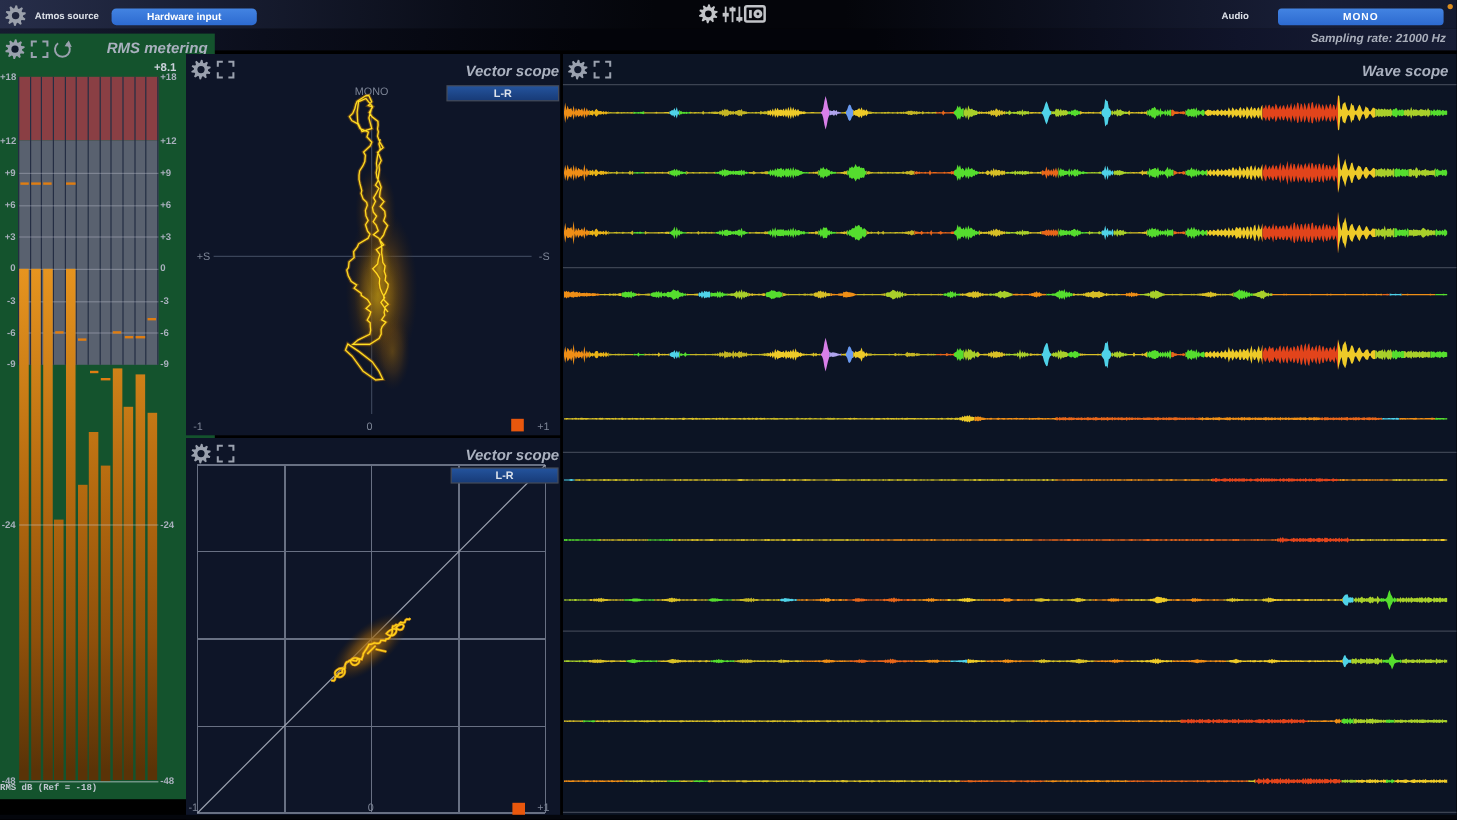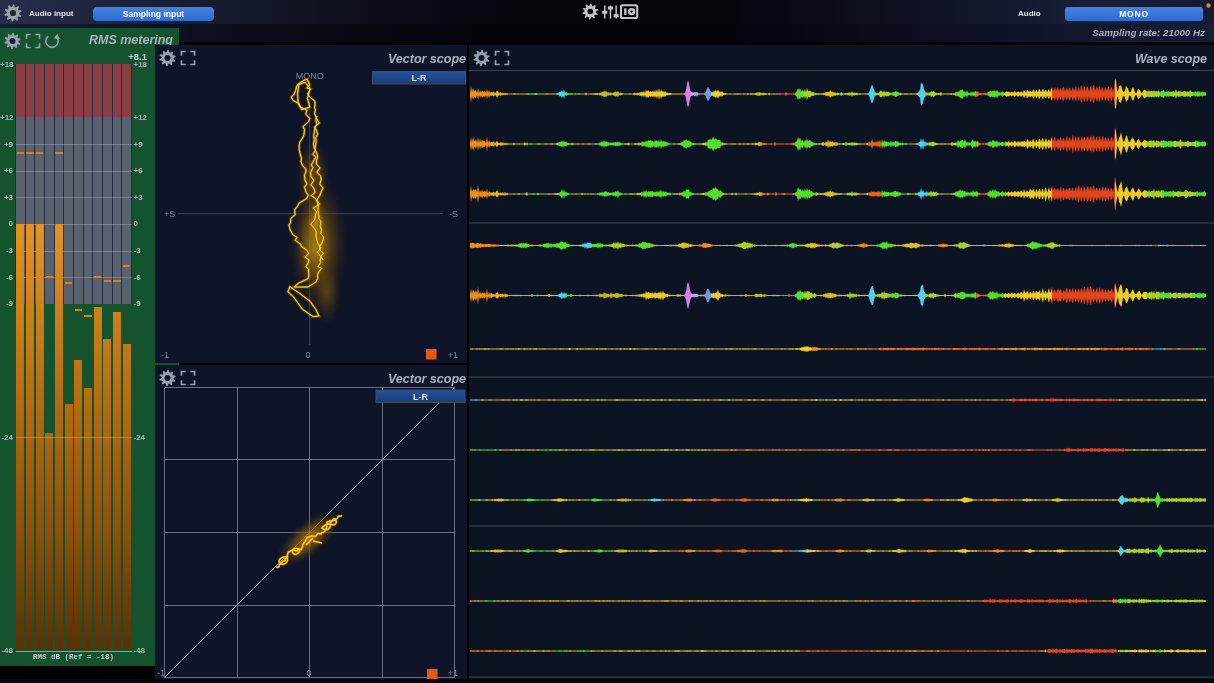--- a/index.html
+++ b/index.html
@@ -12,22 +12,22 @@
         <rect x="609.7" y="5.5" width="1.5" height="13" fill="#c2c4c8"></rect>
         <rect x="607.9" y="6.4" width="5.1" height="3.1" fill="#c2c4c8"></rect>
         <rect x="615.4" y="5.5" width="1.5" height="13" fill="#c2c4c8"></rect>
         <rect x="613.6" y="14.2" width="5.1" height="3.1" fill="#c2c4c8"></rect>
         <rect x="621" y="5.2" width="16.2" height="12.8" rx="1.5" fill="none" stroke="#c2c4c8" stroke-width="2.1"></rect>
         <rect x="624.2" y="8.3" width="2.3" height="6.8" fill="#c2c4c8"></rect>
         <circle cx="631.6" cy="11.6" r="3.7" fill="#c2c4c8"></circle>
         <circle cx="631.6" cy="11.6" r="1.2" fill="#05060c"></circle>
         <circle cx="1208.5" cy="5.5" r="2.2" fill="#d98b1d"></circle>
       </svg>
-      <div style="position:absolute;left:29px;top:8.5px;font:bold 8px 'Liberation Sans',sans-serif;color:#dfe3ea;">Audio input</div>
-      <div style="position:absolute;left:93px;top:7px;width:121px;height:14px;background:linear-gradient(#4384e2,#2d6ad0);border-radius:4px;text-align:center;font:bold 8.5px/14px 'Liberation Sans',sans-serif;color:#fff;">Sampling input</div>
+      <div style="position:absolute;left:29px;top:8.5px;font:bold 8px 'Liberation Sans',sans-serif;color:#dfe3ea;">Atmos source</div>
+      <div style="position:absolute;left:93px;top:7px;width:121px;height:14px;background:linear-gradient(#4384e2,#2d6ad0);border-radius:4px;text-align:center;font:bold 8.5px/14px 'Liberation Sans',sans-serif;color:#fff;">Hardware input</div>
       <div style="position:absolute;left:1018px;top:8.5px;font:bold 8px 'Liberation Sans',sans-serif;color:#dfe3ea;">Audio</div>
       <div style="position:absolute;left:1065px;top:7px;width:138px;height:14px;background:linear-gradient(#4384e2,#2d6ad0);border-radius:3px;text-align:center;font:bold 8.5px/14px 'Liberation Sans',sans-serif;color:#fff;letter-spacing:0.8px;">MONO</div>
     </div>
     <div style="position:absolute;left:0;top:24px;width:1214px;height:18px;background:linear-gradient(90deg,#161c30 0%,#0b0e1c 18%,#03040a 40%,#03040a 60%,#10142a 85%,#181e36 100%);">
       <div style="position:absolute;right:9px;top:3px;font:italic bold 9.8px 'Liberation Sans',sans-serif;color:#a9aeba;">Sampling rate: 21000 Hz</div>
     </div>
     <div style="position:absolute;left:0;top:28px;width:179px;height:638px;background:#14532d;">
       <svg width="153" height="26" style="position:absolute;left:0;top:0">
         <path d="M12.5,4.8 13.8,4.9 14.3,7.4 15.2,7.7 17.3,6.4 18.3,7.2 17.3,9.5 17.8,10.3 20.3,10.5 20.6,11.7 18.4,13 18.3,13.9 20.3,15.5 19.8,16.7 17.3,16.5 16.7,17.2 17.3,19.6 16.2,20.3 14.3,18.6 13.4,18.8 12.5,21.2 11.2,21.1 10.7,18.6 9.8,18.3 7.7,19.6 6.7,18.8 7.7,16.5 7.2,15.7 4.7,15.5 4.4,14.3 6.6,13 6.7,12.1 4.7,10.5 5.2,9.3 7.7,9.5 8.3,8.8 7.7,6.4 8.8,5.7 10.7,7.4 11.6,7.2Z" fill="#9aa1ae"></path>
         <circle cx="12.5" cy="13" r="3" fill="#10182b"></circle>
@@ -99,21 +99,21 @@
       <div style="position:absolute;left:0;top:218.1px;width:13px;text-align:right;font:bold 8px 'Liberation Sans',sans-serif;color:#a9b0bd;">-3</div>
       <div style="position:absolute;left:133.5px;top:218.1px;width:14px;text-align:left;font:bold 8px 'Liberation Sans',sans-serif;color:#a9b0bd;">-3</div>
       <div style="position:absolute;left:0;top:244.8px;width:13px;text-align:right;font:bold 8px 'Liberation Sans',sans-serif;color:#a9b0bd;">-6</div>
       <div style="position:absolute;left:133.5px;top:244.8px;width:14px;text-align:left;font:bold 8px 'Liberation Sans',sans-serif;color:#a9b0bd;">-6</div>
       <div style="position:absolute;left:0;top:271.4px;width:13px;text-align:right;font:bold 8px 'Liberation Sans',sans-serif;color:#a9b0bd;">-9</div>
       <div style="position:absolute;left:133.5px;top:271.4px;width:14px;text-align:left;font:bold 8px 'Liberation Sans',sans-serif;color:#a9b0bd;">-9</div>
       <div style="position:absolute;left:0;top:404.7px;width:13px;text-align:right;font:bold 8px 'Liberation Sans',sans-serif;color:#a9b0bd;">-24</div>
       <div style="position:absolute;left:133.5px;top:404.7px;width:14px;text-align:left;font:bold 8px 'Liberation Sans',sans-serif;color:#a9b0bd;">-24</div>
       <div style="position:absolute;left:0;top:618px;width:13px;text-align:right;font:bold 8px 'Liberation Sans',sans-serif;color:#a9b0bd;">-48</div>
       <div style="position:absolute;left:133.5px;top:618px;width:14px;text-align:left;font:bold 8px 'Liberation Sans',sans-serif;color:#a9b0bd;">-48</div>
-      <div style="position:absolute;left:0;top:625px;width:147px;text-align:center;font:bold 7.5px 'Liberation Mono',monospace;color:#c3c8d2;">RMS dB (Ref = -18)</div>
+      <div style="position:absolute;left:0;top:625px;width:147px;font:bold 7.5px 'Liberation Mono',monospace;color:#c3c8d2;">RMS dB (Ref = -18)</div>
     </div>
     <svg width="312" height="318" style="position:absolute;left:155px;top:45px">
       <defs>
         <linearGradient id="lrg" x1="0" y1="0" x2="0" y2="1">
           <stop offset="0" stop-color="#24549e"></stop>
           <stop offset="1" stop-color="#173a76"></stop>
         </linearGradient>
         <radialGradient id="glo1">
           <stop offset="0" stop-color="#9a6a0e" stop-opacity="0.85"></stop>
           <stop offset="0.55" stop-color="#7a4d0c" stop-opacity="0.5"></stop>

